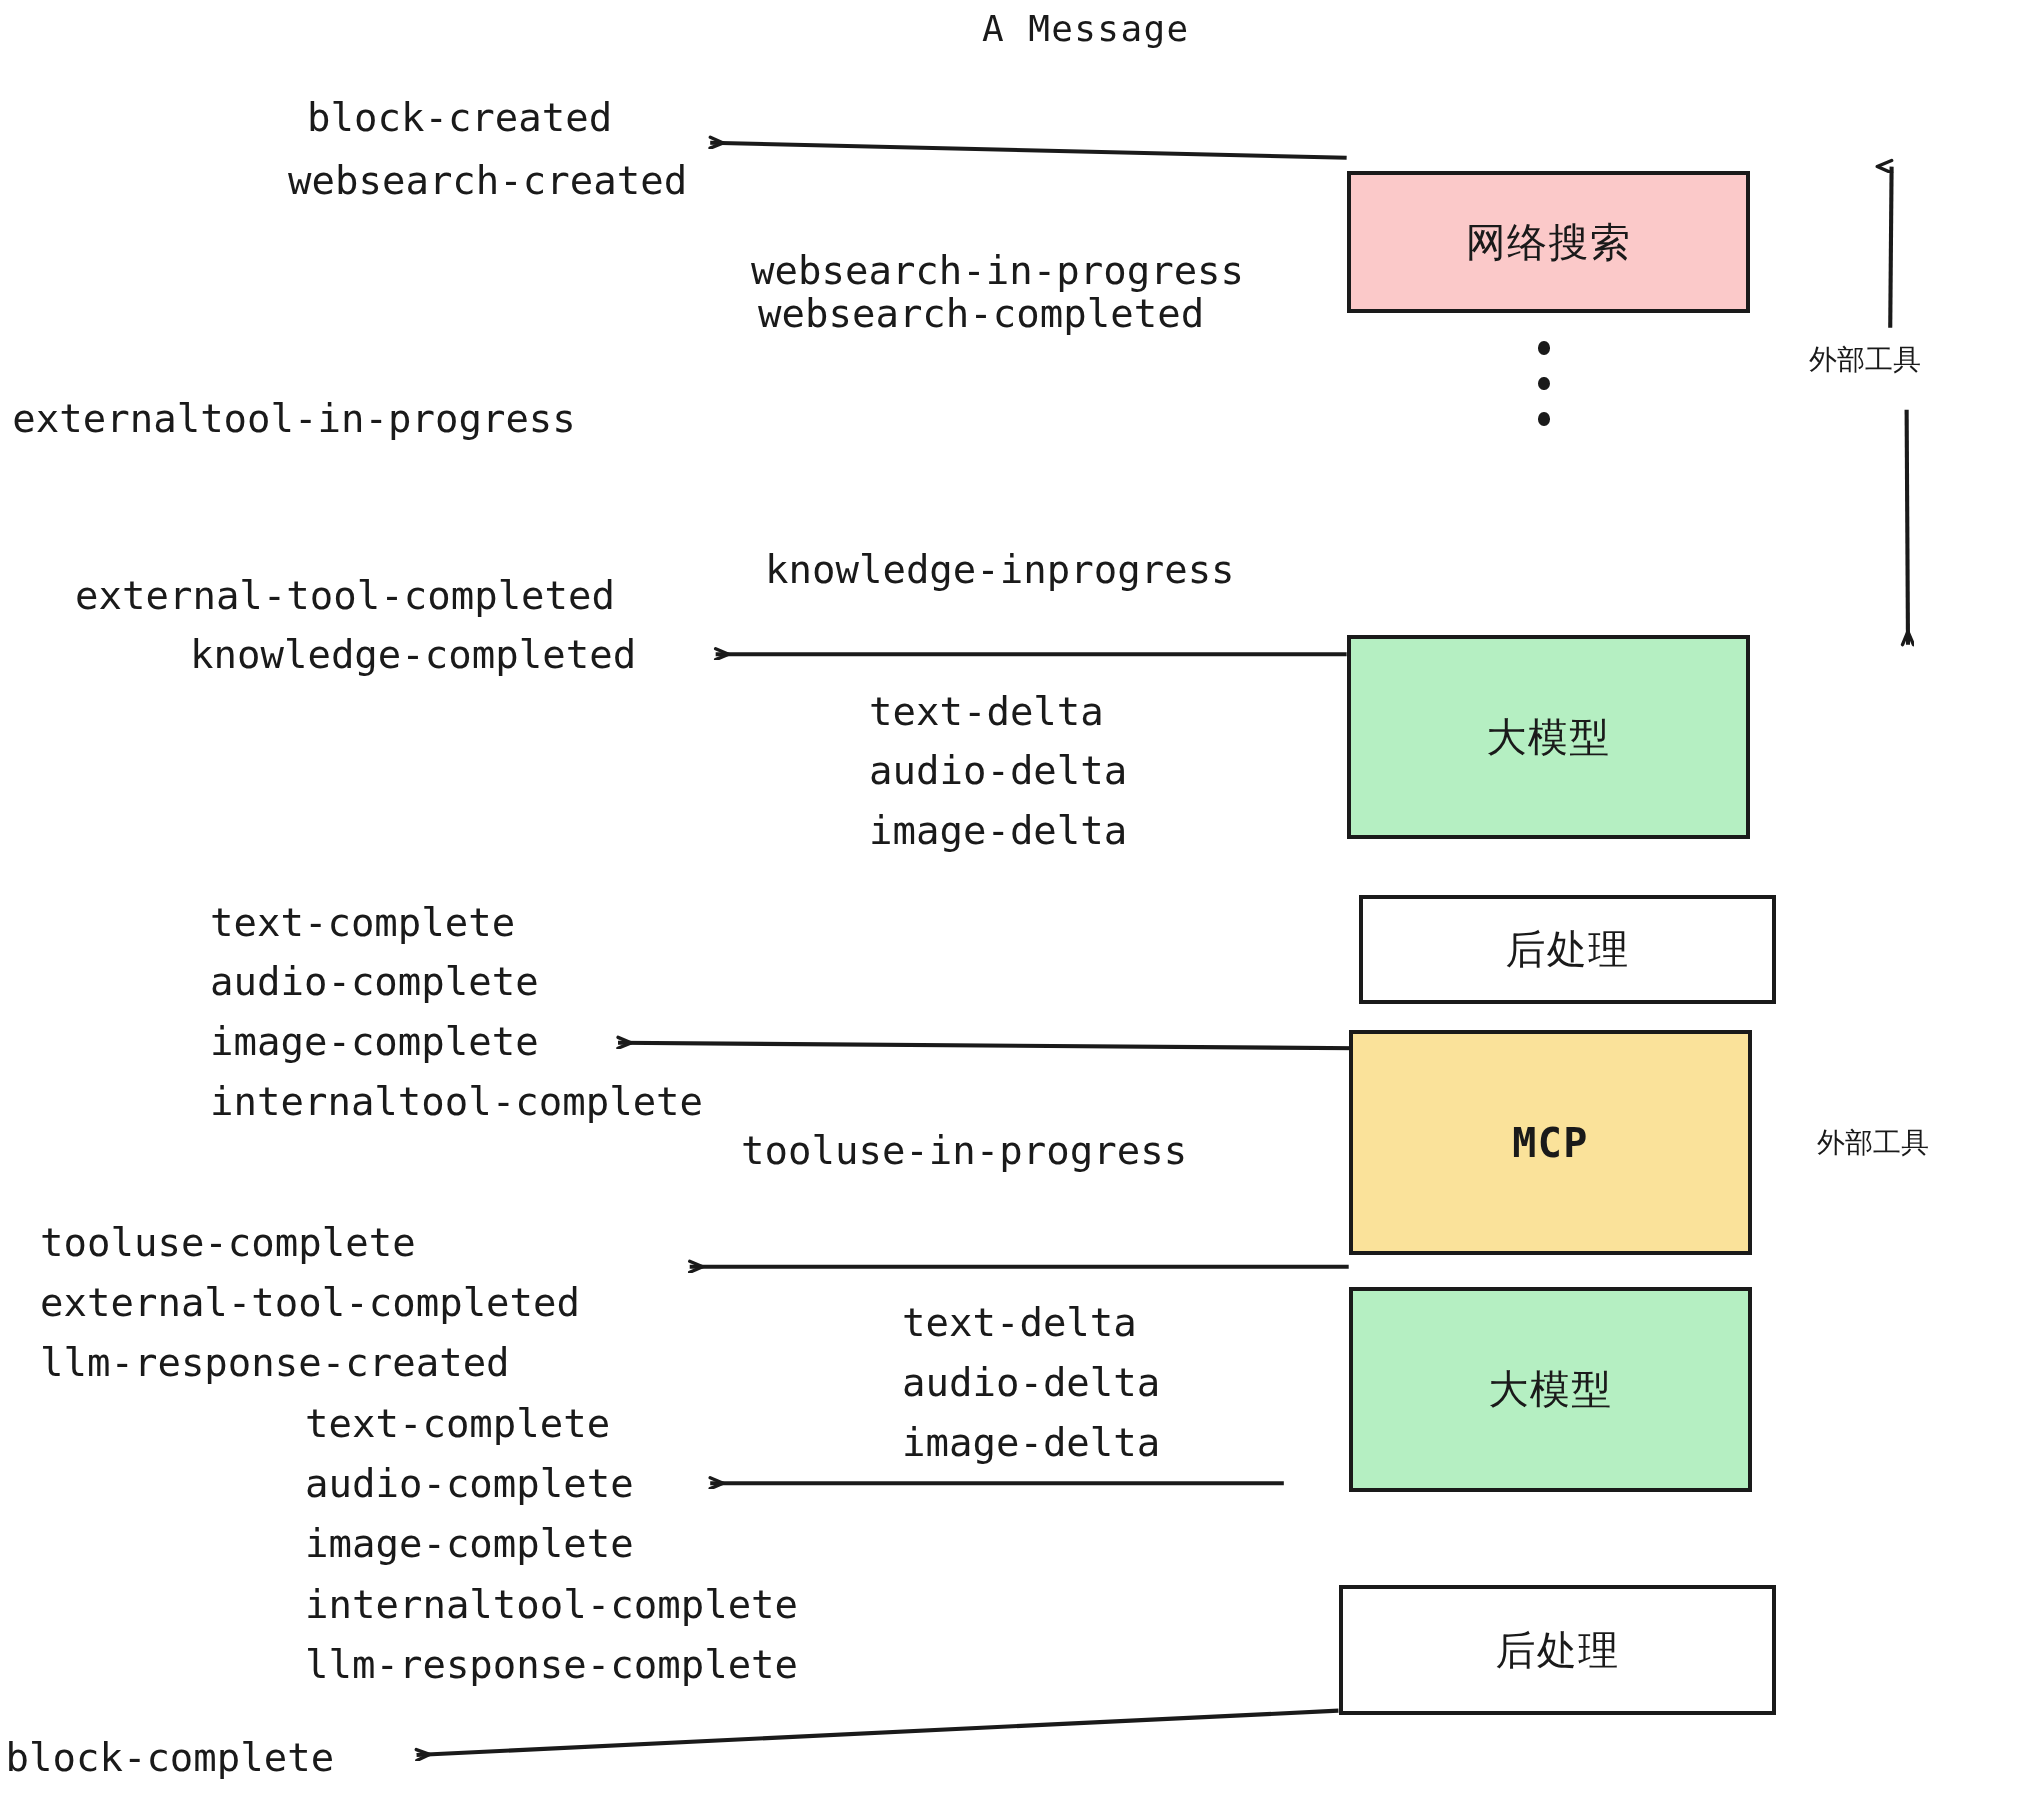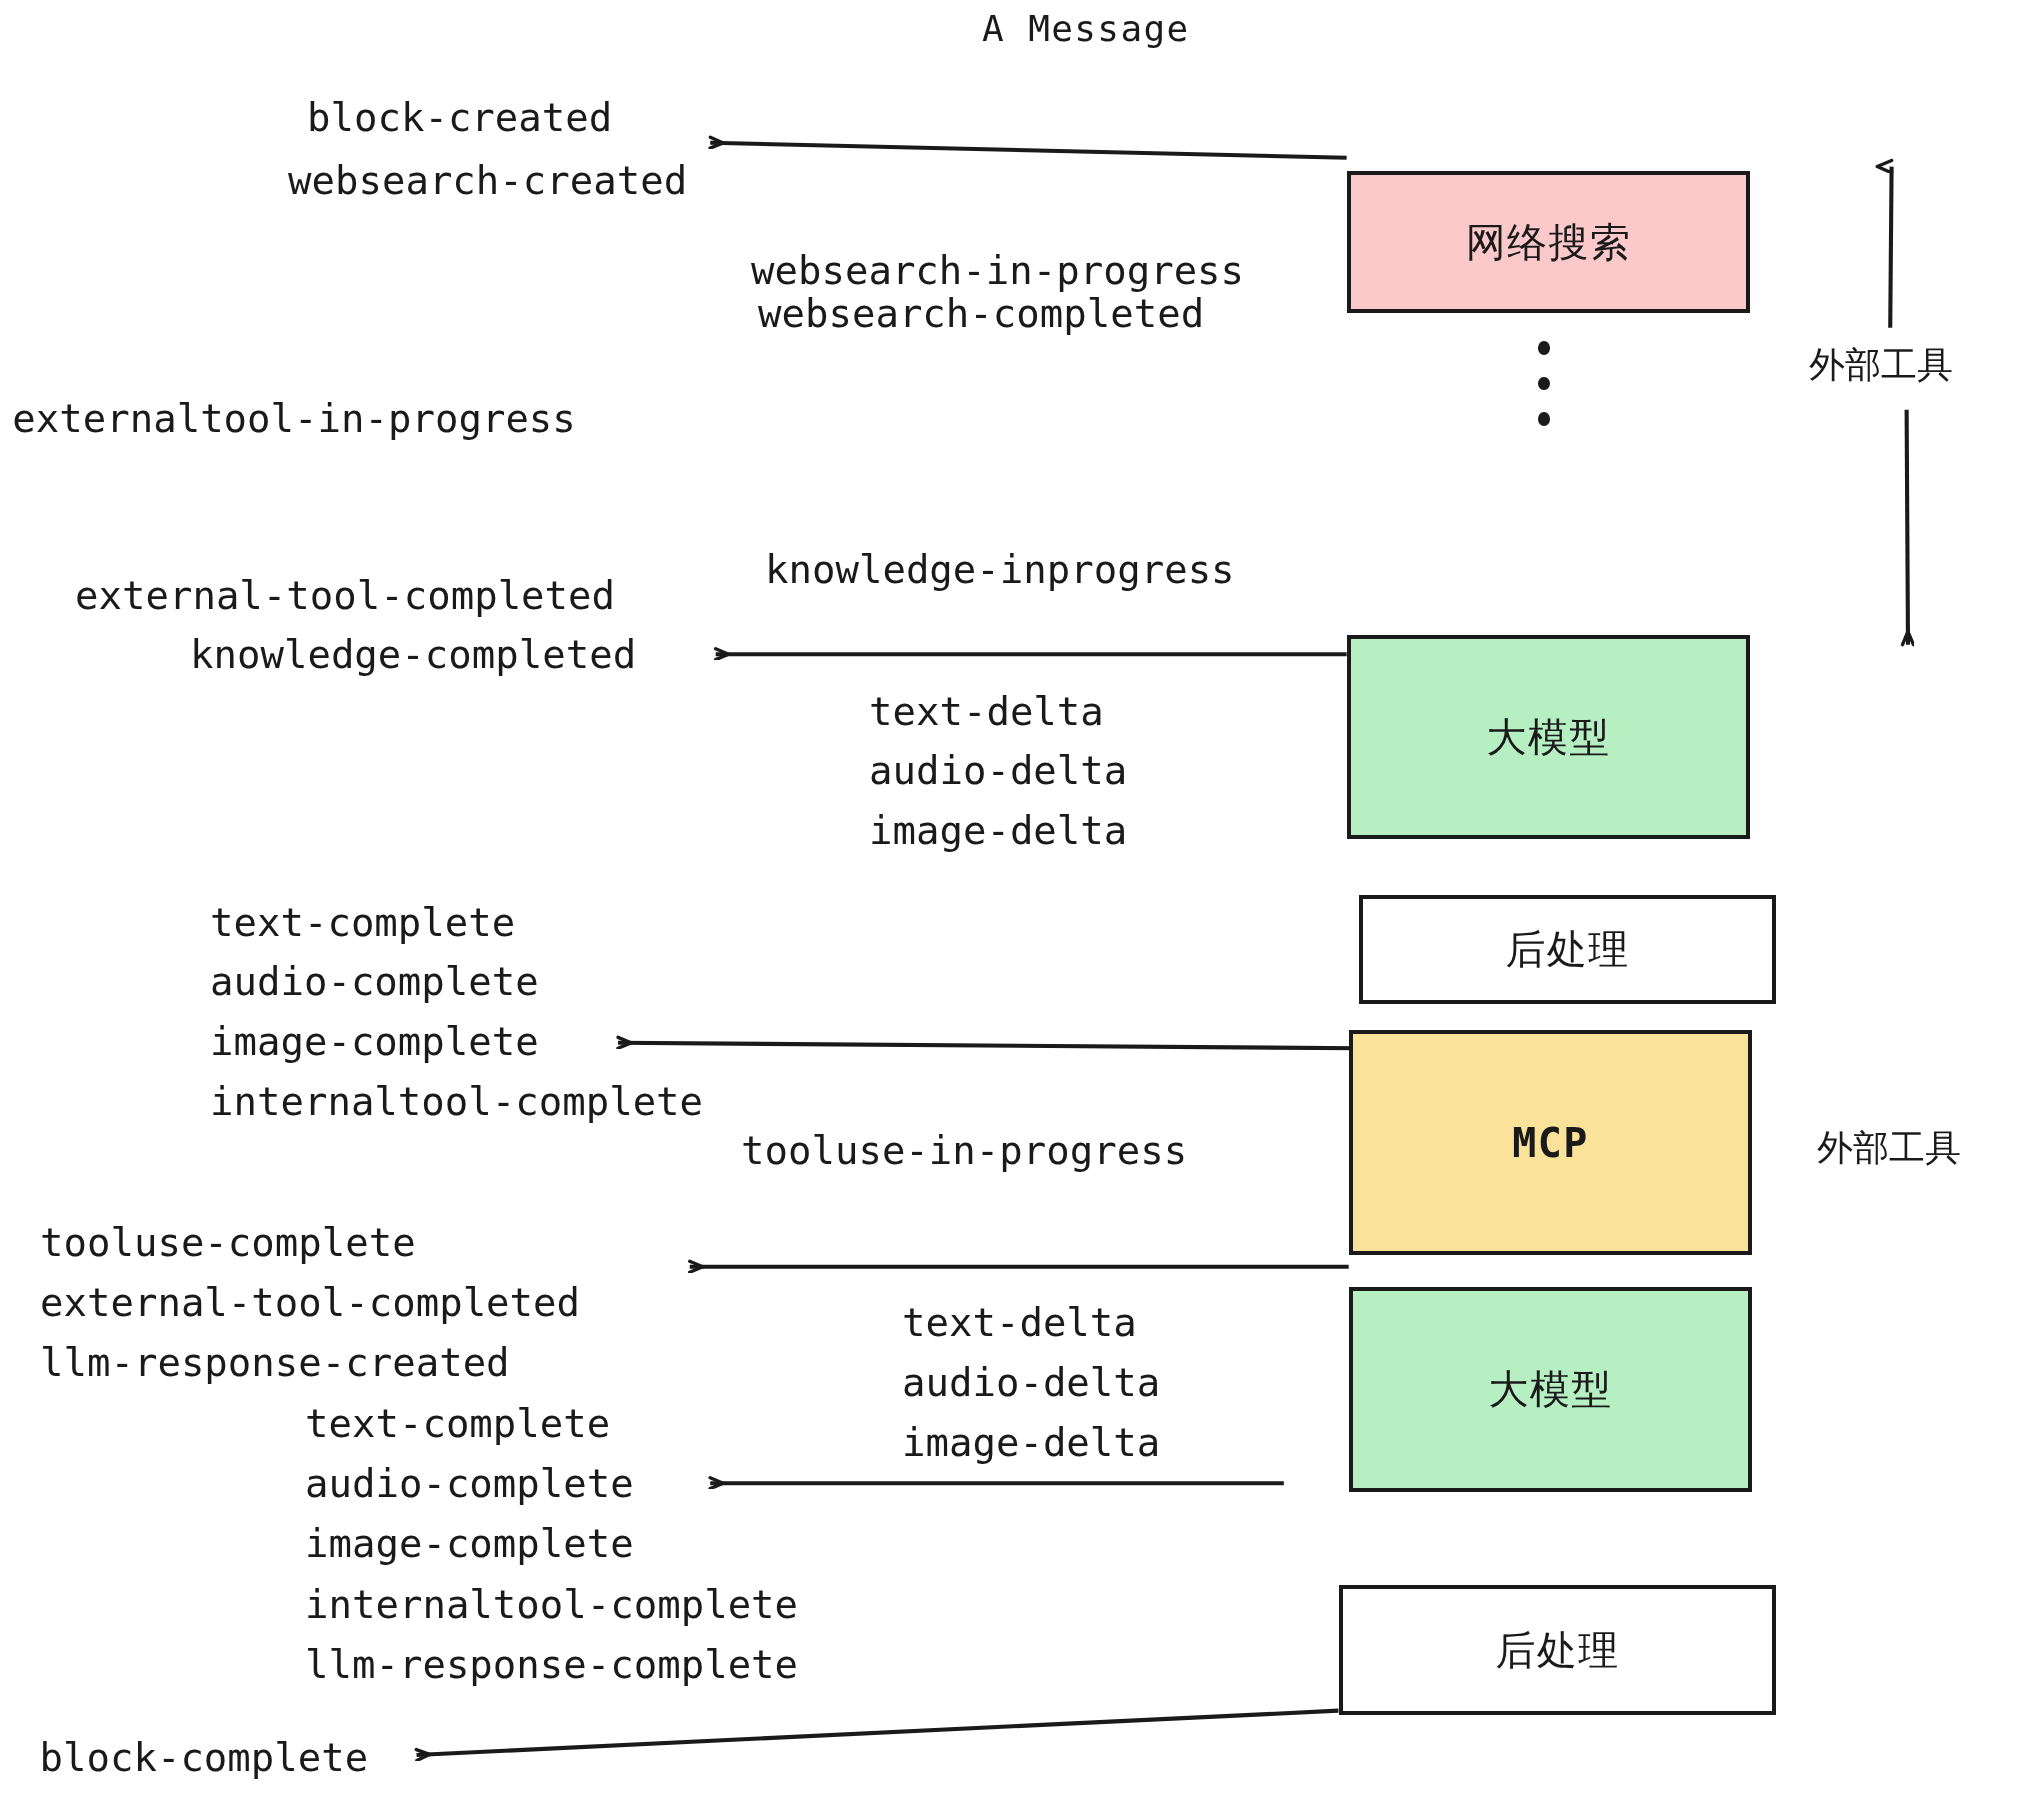--- a/index.html
+++ b/index.html
@@ -42,21 +42,21 @@
   }
   .box.mcp{
     font-family:"DejaVu Sans Mono","Liberation Mono",monospace;
     font-size:40px;
     font-weight:bold;
   }
   .sidelabel{
     position:absolute;
     color:#1a1a1a;
     font-family:Liberation Sans, sans-serif;
-    font-size:36px;
+    font-size:28px;
     white-space:nowrap;
   }
   .dots{
     position:absolute;
     display:flex;
     flex-direction:column;
     align-items:center;
     justify-content:space-between;
   }
   .dots span{
@@ -162,16 +162,16 @@
   <div class="lbl" style="left:40px;top:1283px;">external-tool-completed</div>
   <div class="lbl" style="left:40px;top:1343px;">llm-response-created</div>
   <div class="lbl" style="left:902px;top:1303px;">text-delta</div>
   <div class="lbl" style="left:902px;top:1363px;">audio-delta</div>
   <div class="lbl" style="left:902px;top:1423px;">image-delta</div>
   <div class="lbl" style="left:305px;top:1404px;">text-complete</div>
   <div class="lbl" style="left:305px;top:1464px;">audio-complete</div>
   <div class="lbl" style="left:305px;top:1524px;">image-complete</div>
   <div class="lbl" style="left:305px;top:1585px;">internaltool-complete</div>
   <div class="lbl" style="left:305px;top:1645px;">llm-response-complete</div>
-  <div class="lbl" style="left:5.5px;top:1738px;margin-left:34px;">block-complete</div>
+  <div class="lbl" style="left:5.5px;top:1738px;">block-complete</div>
 
 </div>
 
 
 </body></html>

